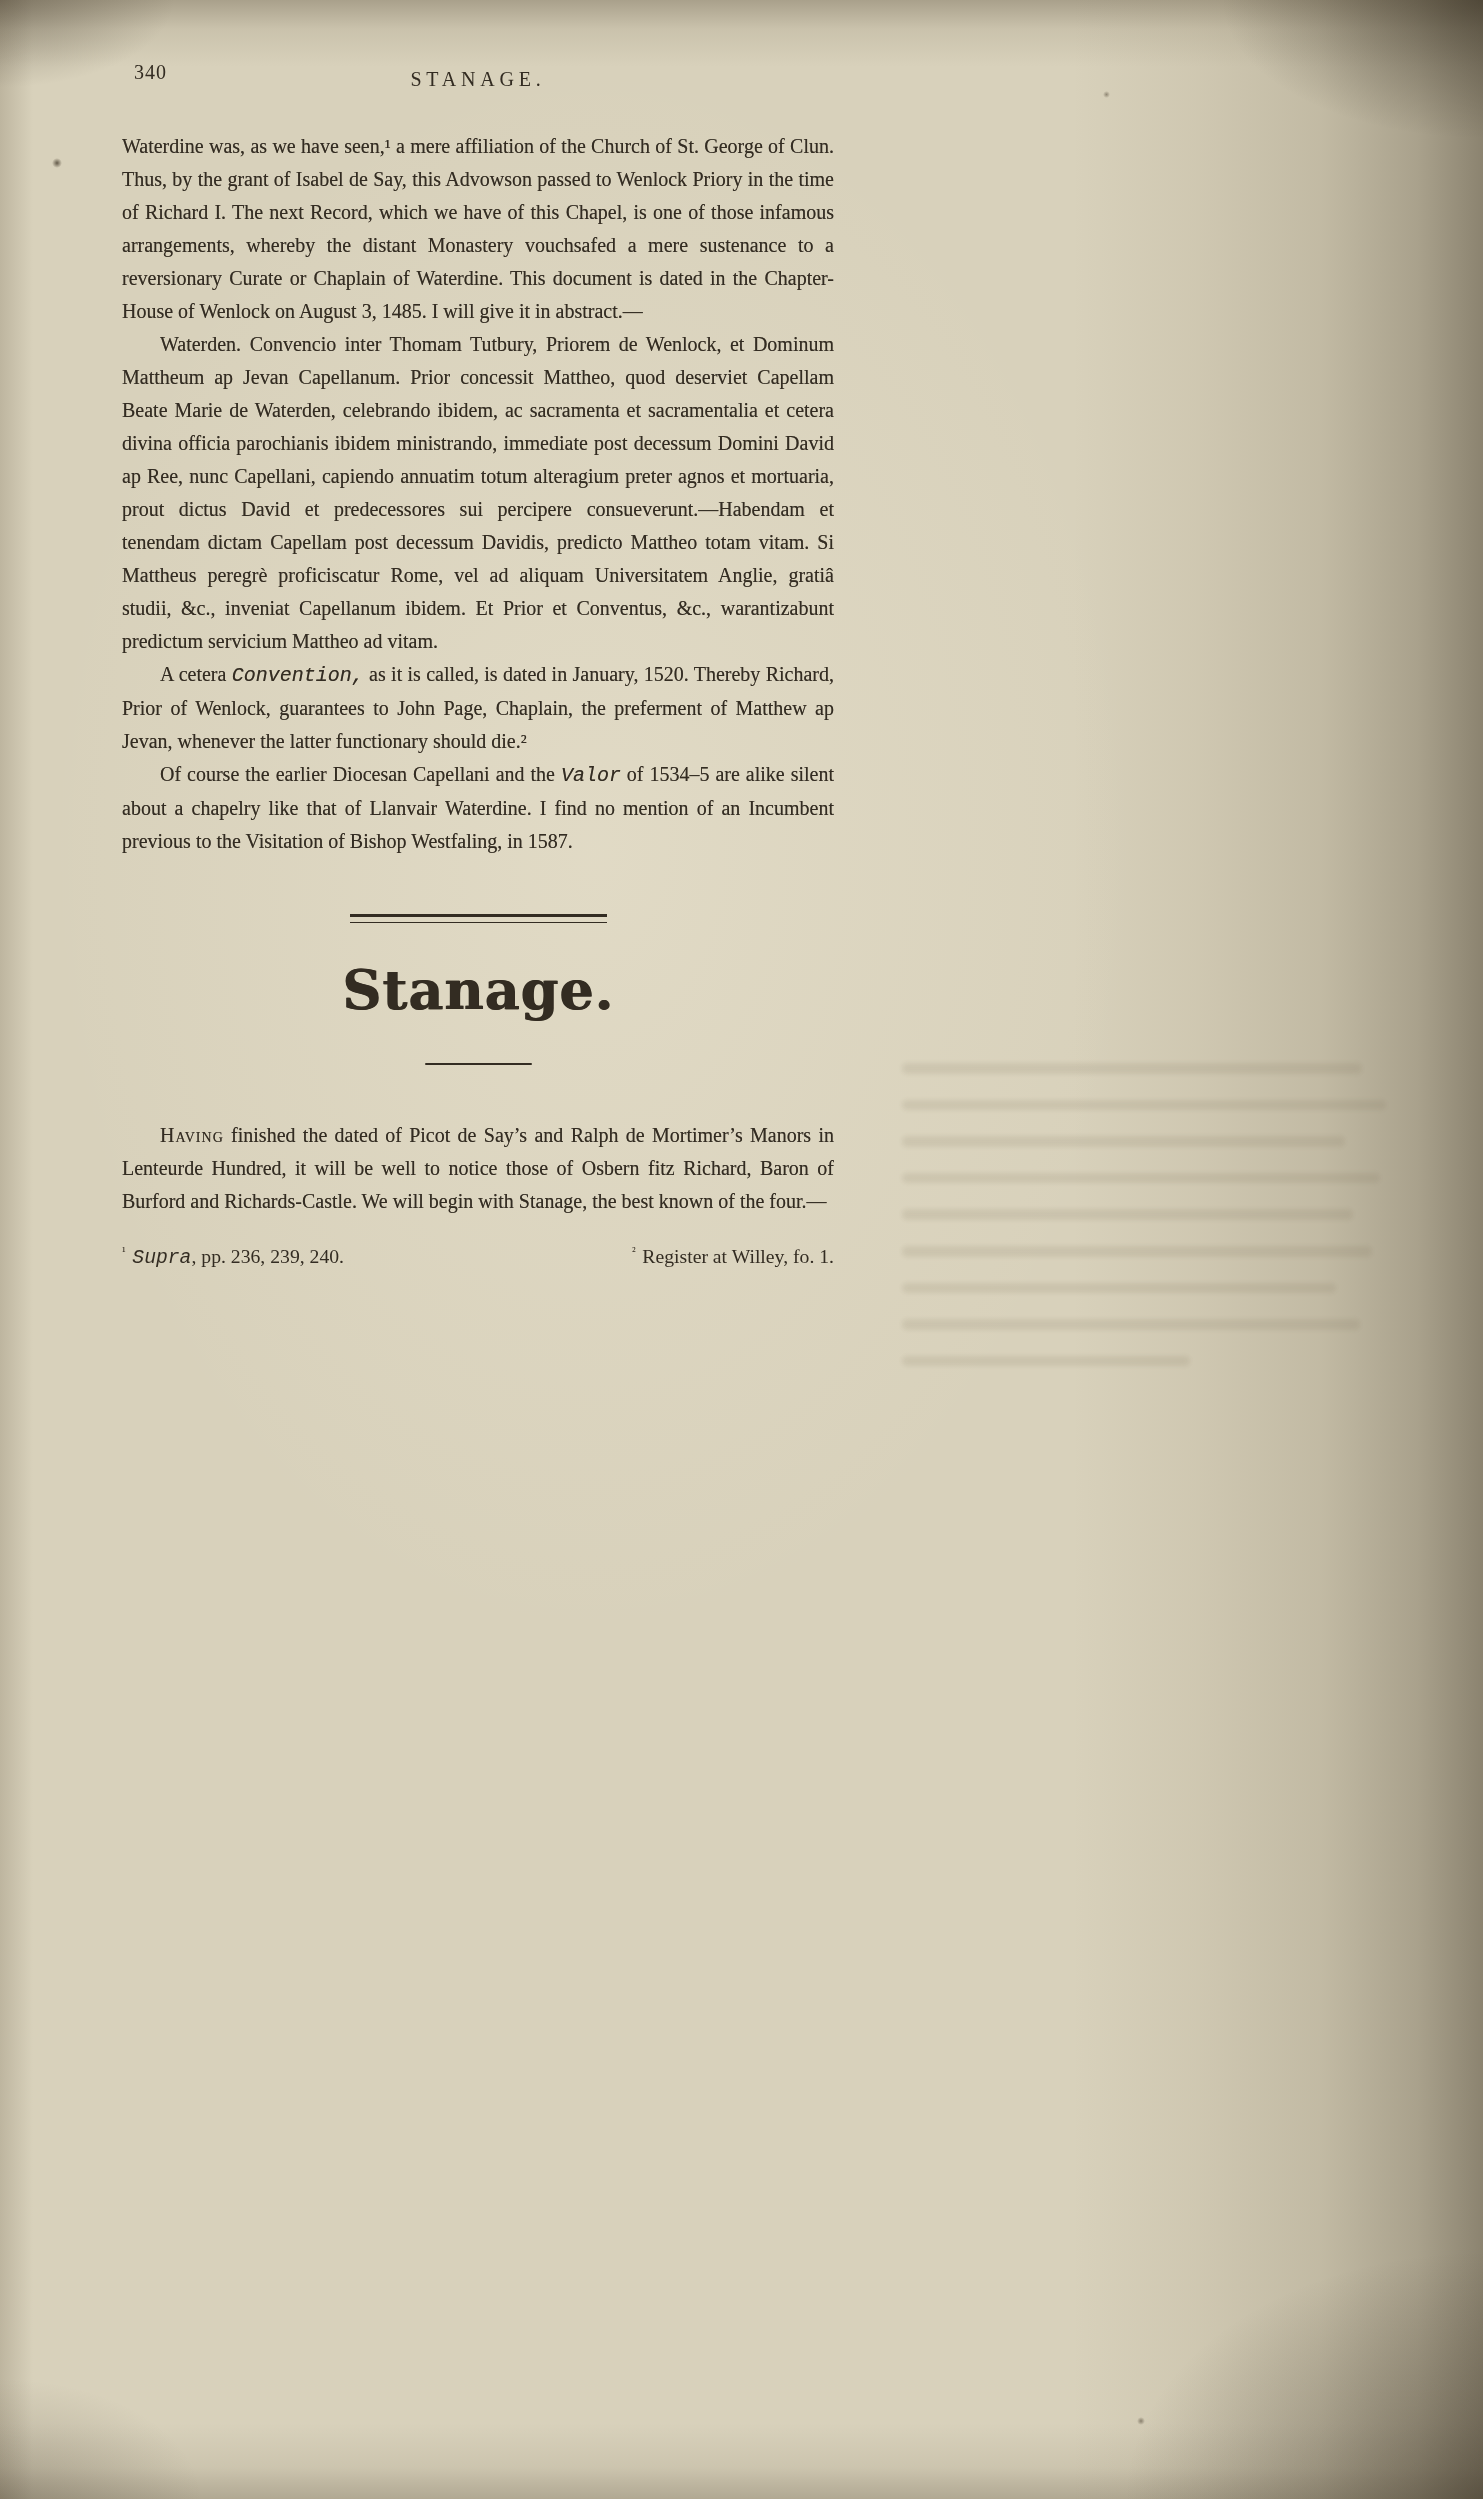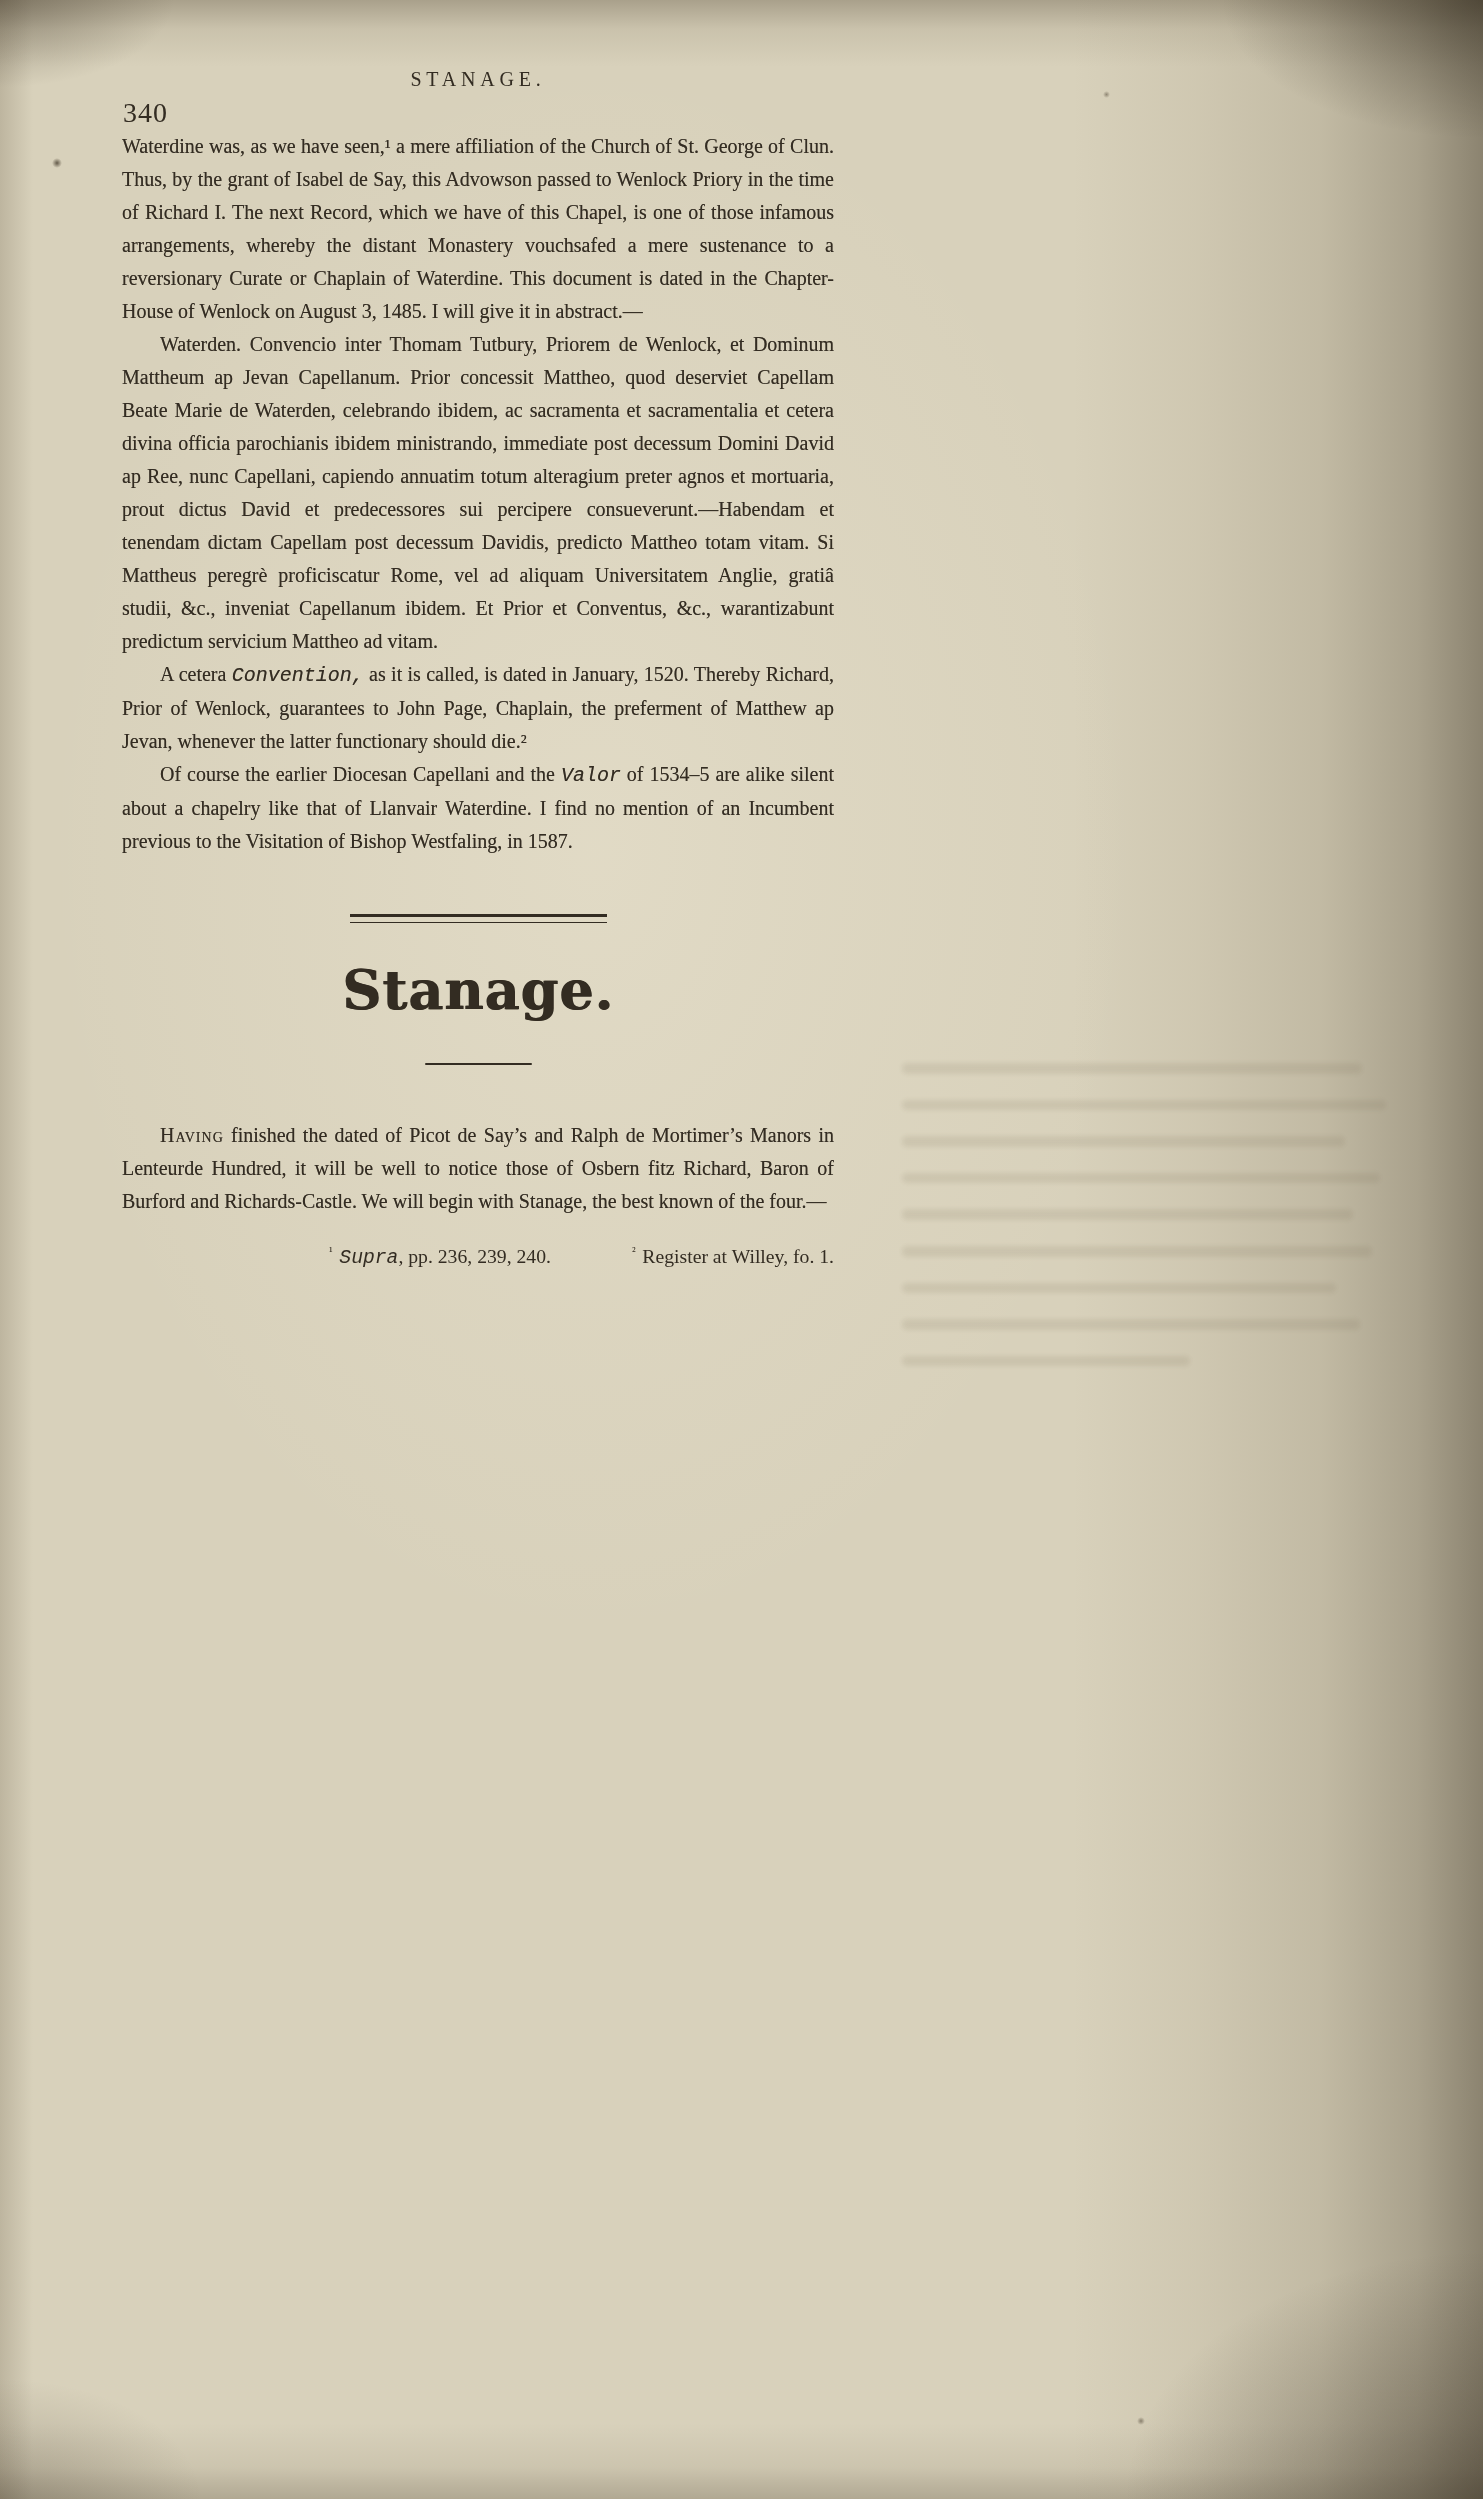--- a/index.html
+++ b/index.html
@@ -28,22 +28,22 @@
 
   .text-block {
     position: absolute;
     left: 122px;
     top: 61px;
     width: 712px;
   }
 
   .page-header { position: relative; height: 38px; margin-bottom: 31px; }
   .page-number {
-    position: absolute; left: 1px; top: 0;
-    font-size: 28px; letter-spacing: 1px; margin-top: 36px;
+    position: absolute; left: 12px; top: 0;
+    font-size: 20px; letter-spacing: 1px;
   }
   .running-title {
     position: absolute; left: 0; right: 0; top: 6.7px;
     text-align: center;
     font-size: 20px; letter-spacing: 4.8px;
   }
 
   .body-par {
     margin: 0;
     font-size: 20px;
@@ -82,21 +82,21 @@
     width: 107px;
     height: 2.9px;
     background: var(--ink, #332c22);
     border-radius: 1.9px;
   }
 
   .p-having { margin-top: 54px; }
 
   .footnotes {
     display: flex;
-    justify-content: flex-end;
+    justify-content: space-between;
     gap: 81px;
     margin-top: 26px;
     font-size: 19.7px;
   }
   .fn { white-space: nowrap; }
   .fn-marker {
     font-size: 0.62em;
     vertical-align: super;
     margin-right: 6.7px;
   }

